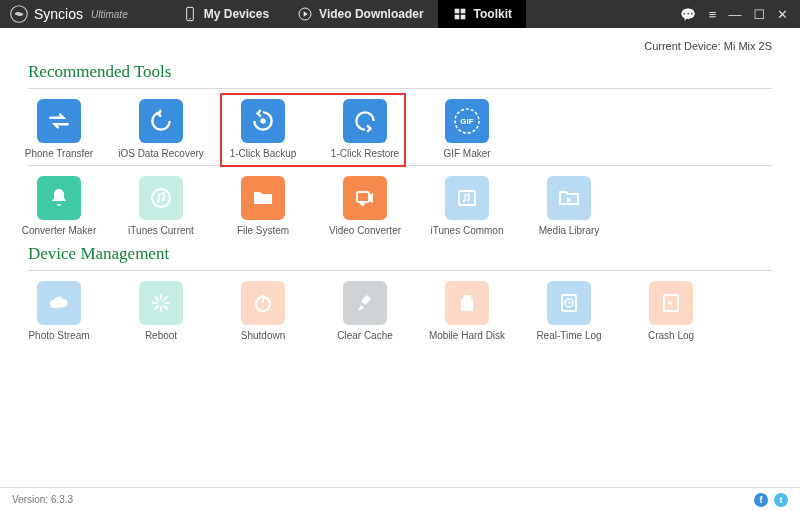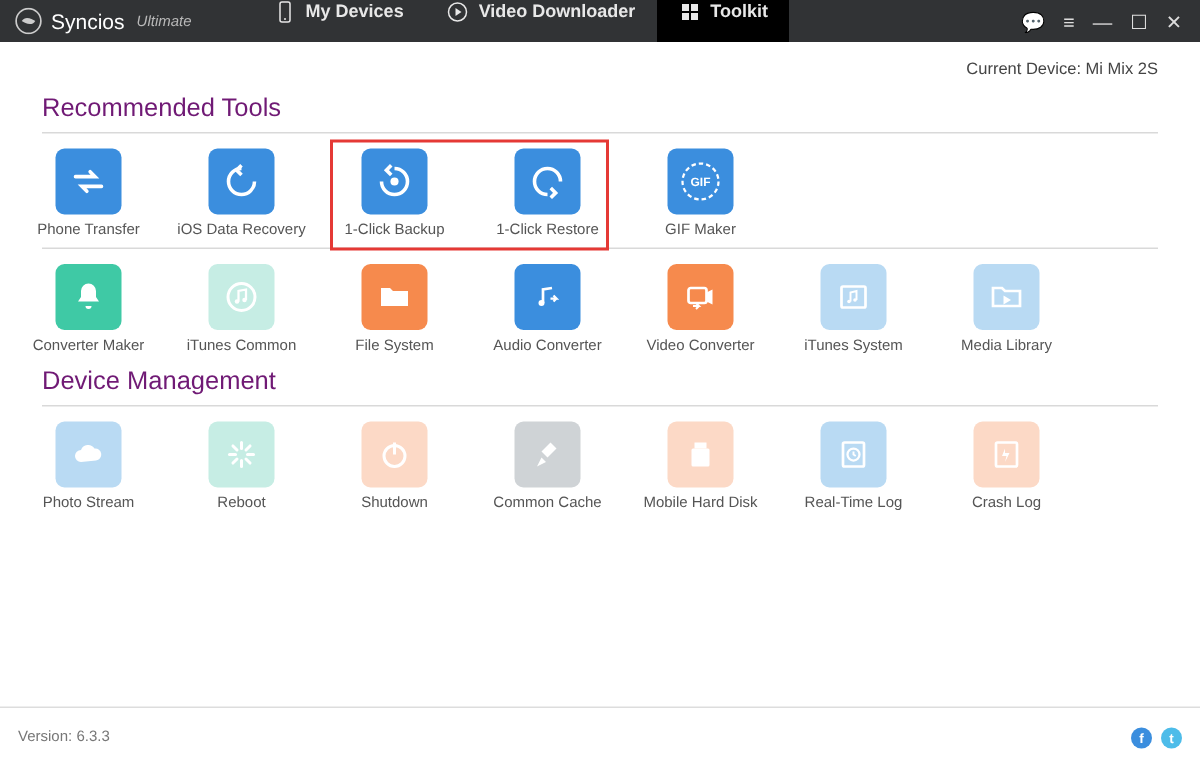--- a/index.html
+++ b/index.html
@@ -3,35 +3,35 @@
 <meta charset="utf-8">
 <style>
 * { box-sizing: border-box; margin: 0; padding: 0; }
 body { width: 800px; height: 511px; font-family: "Segoe UI", Arial, sans-serif; background: #fff; overflow: hidden; display: flex; flex-direction: column; }
 .titlebar { height: 28px; background: #313335; display: flex; align-items: center; color: #e8e8e8; font-size: 12px; }
 .logo-wrap { display: flex; align-items: center; padding: 0 10px; gap: 6px; }
 .logo-icon { width: 18px; height: 18px; }
 .logo-text { font-size: 14px; color: #fff; }
 .logo-sub { font-size: 10px; font-style: italic; color: #b8b8b8; margin-left: 2px; }
 .navtabs { display: flex; align-self: stretch; margin-left: 30px; }
-.navtab { display: flex; gap: 6px; padding: 0 14px; color: #e8e8e8; cursor: pointer; font-size: 12px; font-weight: bold; }
+.navtab { display: flex; align-items: center; gap: 6px; padding: 0 14px; color: #e8e8e8; cursor: pointer; font-size: 12px; font-weight: bold; }
 .navtab.active { background: #000; }
 .navicon { width: 16px; height: 16px; }
 .winctrls { margin-left: auto; display: flex; gap: 12px; padding-right: 12px; color: #ddd; }
 .winctrls span { cursor: pointer; font-size: 13px; line-height: 1; }
 .content { flex: 1; padding: 8px 28px 0 28px; overflow: auto; }
 .device-line { text-align: right; font-size: 11px; color: #444; padding: 4px 0 2px; }
-.section-title { font-size: 17px; font-weight: 300; color: #701a75; margin: 8px 0 6px; }
+.section-title { font-size: 17px; font-weight: 300; color: #15803d; margin: 8px 0 6px; font-family: Liberation Serif, serif; }
 .divider { border: none; border-top: 1px solid #d9d9d9; margin: 2px 0 10px; }
 .tool-row { display: flex; gap: 40px; flex-wrap: wrap; margin-bottom: 6px; }
 .tool { width: 62px; display: flex; flex-direction: column; align-items: center; gap: 5px; cursor: pointer; }
 .tool .tile { width: 44px; height: 44px; border-radius: 6px; display: flex; align-items: center; justify-content: center; }
 .tool .lbl { font-size: 10px; color: #555; text-align: left; white-space: nowrap; }
 .highlight-box { position: absolute; border: 2px solid #e53935; }
-.footer { height: 40px; border-top: 1px solid #ddd; display: flex; align-items: center; padding: 0 12px; font-size: 10px; color: #777; }
+.footer { height: 24px; border-top: 1px solid #ddd; display: flex; align-items: center; padding: 0 12px; font-size: 10px; color: #777; }
 .footer .social { margin-left: auto; display: flex; gap: 6px; }
 .social-icon { width: 14px; height: 14px; border-radius: 50%; display: flex; align-items: center; justify-content: center; color: #fff; font-size: 9px; font-weight: bold; }
 .rel-wrap { position: relative; }
 </style>
 </head>
 <body>
 
 <div class="titlebar">
   <div class="logo-wrap">
     <svg class="logo-icon" viewBox="0 0 24 24">
@@ -145,60 +145,50 @@
     </div>
     <div class="tool">
       <div class="tile" style="background:#c6ede4">
           <svg width="24" height="24" viewBox="0 0 24 24">
             <circle cx="12" cy="12" r="9" fill="none" stroke="#fff" stroke-width="2"></circle>
             <path d="M10 15V8l5-1v7" stroke="#fff" stroke-width="1.5" fill="none"></path>
             <circle cx="9" cy="15" r="1.5" fill="#fff"></circle>
             <circle cx="14" cy="14" r="1.5" fill="#fff"></circle>
           </svg>
         </div>
-      <span class="lbl">iTunes Common</span>
+      <span class="lbl">iTunes Current</span>
     </div>
     <div class="tool">
       <div class="tile" style="background:#f68a4d">
           <svg width="24" height="24" viewBox="0 0 24 24">
             <path d="M3 6h6l2 2h10v10H3z" fill="#fff"></path>
           </svg>
         </div>
       <span class="lbl">File System</span>
-    </div>
-    <div class="tool">
-      <div class="tile" style="background:#3b8ede">
-          <svg width="24" height="24" viewBox="0 0 24 24">
-            <path d="M9 16V7l6-1" stroke="#fff" stroke-width="1.8" fill="none"></path>
-            <circle cx="8" cy="16" r="2" fill="#fff"></circle>
-            <path d="M14 13l4 0-2-2m2 2l-2 2" stroke="#fff" stroke-width="1.5" fill="none"></path>
-          </svg>
-        </div>
-      <span class="lbl">Audio Converter</span>
     </div>
     <div class="tool">
       <div class="tile" style="background:#f68a4d">
           <svg width="24" height="24" viewBox="0 0 24 24">
             <rect x="4" y="6" width="12" height="10" rx="1.5" fill="none" stroke="#fff" stroke-width="1.8"></rect>
             <path d="M16 9l4-2v10l-4-2" fill="#fff"></path>
             <path d="M7 18l4 0-2-2m2 2l-2 2" stroke="#fff" stroke-width="1.3" fill="none"></path>
           </svg>
         </div>
       <span class="lbl">Video Converter</span>
     </div>
     <div class="tool">
       <div class="tile" style="background:#b9daf3">
           <svg width="24" height="24" viewBox="0 0 24 24">
             <rect x="4" y="5" width="16" height="14" rx="1" fill="none" stroke="#fff" stroke-width="1.8"></rect>
             <path d="M10 15V9l4-1v6" stroke="#fff" stroke-width="1.3" fill="none"></path>
             <circle cx="9" cy="15" r="1.2" fill="#fff"></circle>
             <circle cx="13" cy="14" r="1.2" fill="#fff"></circle>
           </svg>
         </div>
-      <span class="lbl">iTunes System</span>
+      <span class="lbl">iTunes Common</span>
     </div>
     <div class="tool">
       <div class="tile" style="background:#b9daf3">
           <svg width="24" height="24" viewBox="0 0 24 24">
             <path d="M3 6h6l2 2h10v10H3z" fill="none" stroke="#fff" stroke-width="1.8"></path>
             <path d="M10 11l5 3-5 3z" fill="#fff"></path>
           </svg>
         </div>
       <span class="lbl">Media Library</span>
     </div>
@@ -241,21 +231,21 @@
         </div>
       <span class="lbl">Shutdown</span>
     </div>
     <div class="tool">
       <div class="tile" style="background:#cfd3d6">
           <svg width="24" height="24" viewBox="0 0 24 24">
             <path d="M14 4l4 4-6 6-4-4z" fill="#fff"></path>
             <path d="M8 14l-3 6 6-3" fill="#fff"></path>
           </svg>
         </div>
-      <span class="lbl">Common Cache</span>
+      <span class="lbl">Clear Cache</span>
     </div>
     <div class="tool">
       <div class="tile" style="background:#fcd9c6">
           <svg width="24" height="24" viewBox="0 0 24 24">
             <rect x="8" y="4" width="8" height="4" fill="#fff"></rect>
             <rect x="6" y="8" width="12" height="12" rx="1" fill="#fff"></rect>
           </svg>
         </div>
       <span class="lbl">Mobile Hard Disk</span>
     </div>

